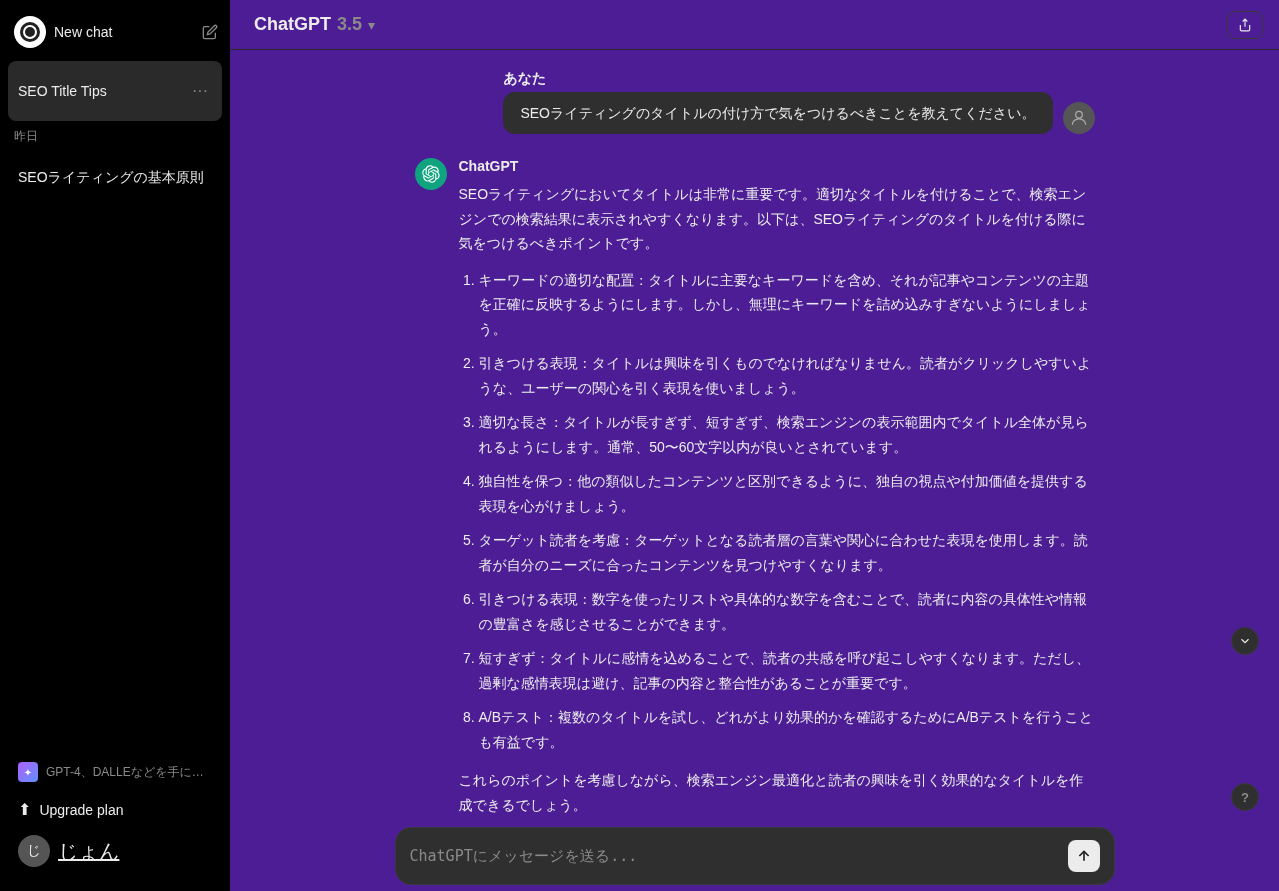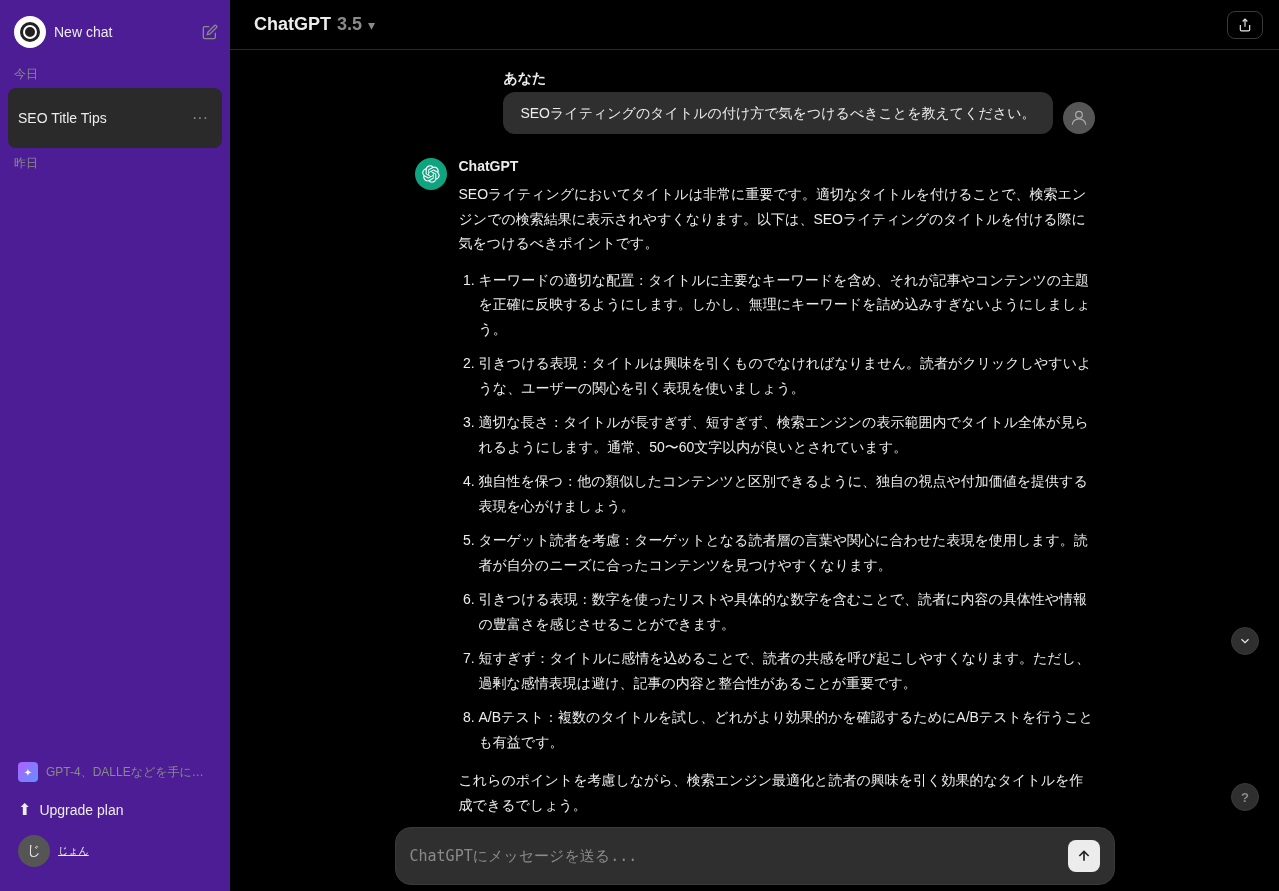--- a/index.html
+++ b/index.html
@@ -1,19 +1,19 @@
 <!DOCTYPE html>
 <html><head>
   <meta charset="utf-8">
   <style>
     * { margin: 0; padding: 0; box-sizing: border-box; }
     body { font-family: -apple-system, BlinkMacSystemFont, 'Segoe UI', sans-serif; display: flex; height: 100vh; background: #212121; color: #ececec; font-size: 14px; overflow: hidden; }
 
     
-    .sidebar { width: 230px; min-width: 230px; background: #4c1d95; display: flex; flex-direction: column; height: 100vh; padding: 8px 0; }
+    .sidebar { width: 230px; min-width: 230px; background: #000000; display: flex; flex-direction: column; height: 100vh; padding: 8px 0; }
     .sidebar-top { padding: 4px 8px; display: flex; align-items: center; justify-content: space-between; margin-bottom: 4px; }
     .sidebar-logo { display: flex; align-items: center; gap: 8px; padding: 4px 6px; border-radius: 8px; cursor: pointer; flex: 1; }
     .logo-circle { width: 32px; height: 32px; background: #fff; border-radius: 50%; display: flex; align-items: center; justify-content: center; }
     .logo-inner { width: 20px; height: 20px; background: #212121; border-radius: 50%; position: relative; }
     .logo-inner::before { content: ''; position: absolute; top: 3px; left: 3px; right: 3px; bottom: 3px; border: 2px solid #fff; border-radius: 50%; }
     .new-chat-label { font-size: 14px; color: #ececec; font-weight: 500; }
     .edit-icon-btn { padding: 4px; border-radius: 6px; cursor: pointer; color: #8a8a8a; background: none; border: none; display: flex; align-items: center; justify-content: center; }
 
     .sidebar-section-label { font-size: 12px; color: #8a8a8a; padding: 6px 14px 4px; }
     .chat-item { display: flex; align-items: center; justify-content: space-between; padding: 19px 10px; border-radius: 8px; margin: 1px 8px; cursor: pointer; }
@@ -24,24 +24,24 @@
 
     .sidebar-footer { margin-top: auto; padding: 8px; }
     .upgrade-plan { display: flex; align-items: center; gap: 8px; padding: 8px 10px; border-radius: 8px; cursor: pointer; color: #ececec; }
     .upgrade-icon { font-size: 16px; }
     .upgrade-label { font-size: 14px; }
     .gpt-promo { display: flex; align-items: center; gap: 8px; padding: 6px 10px; margin-bottom: 4px; }
     .gpt-promo-icon { width: 20px; height: 20px; background: linear-gradient(135deg, #b060ff, #6090ff); border-radius: 4px; display: flex; align-items: center; justify-content: center; font-size: 10px; color: #fff; flex-shrink: 0; }
     .gpt-promo-text { font-size: 12px; color: #8a8a8a; white-space: nowrap; overflow: hidden; text-overflow: ellipsis; }
     .user-row { display: flex; align-items: center; gap: 8px; padding: 8px 10px; border-radius: 8px; cursor: pointer; }
     .user-avatar { width: 32px; height: 32px; background: #555; border-radius: 50%; display: flex; align-items: center; justify-content: center; font-size: 14px; color: #ececec; flex-shrink: 0; overflow: hidden; }
-    .user-name { font-size: 10px; color: #ececec; text-decoration: underline; }
-
-    
-    .main { flex: 1; display: flex; flex-direction: column; background: #000000; position: relative; overflow: hidden; }
+    .user-name { font-size: 20px; color: #ececec; text-decoration: underline; }
+
+    
+    .main { flex: 1; display: flex; flex-direction: column; background: #4c1d95; position: relative; overflow: hidden; }
     .main-header { display: flex; align-items: center; justify-content: space-between; padding: 10px 16px; border-bottom: 1px solid #2a2a2a; }
     .model-selector { display: flex; align-items: center; gap: 6px; cursor: pointer; padding: 4px 8px; border-radius: 8px; }
     .model-name { font-size: 18px; font-weight: 600; color: #ececec; }
     .model-version { font-size: 18px; font-weight: 600; color: #8a8a8a; }
     .chevron-icon { color: #8a8a8a; font-size: 14px; }
     .share-btn { background: none; border: 1px solid #3a3a3a; color: #ececec; padding: 6px 10px; border-radius: 8px; cursor: pointer; display: flex; align-items: center; gap: 4px; font-size: 13px; }
 
     
     .chat-area { flex: 1; overflow-y: auto; padding: 20px 0; }
     .chat-area::-webkit-scrollbar { width: 6px; }
@@ -85,27 +85,30 @@
       <span class="new-chat-label">New chat</span>
     </div>
     <button class="edit-icon-btn">
       <svg width="16" height="16" viewBox="0 0 24 24" fill="none" stroke="currentColor" stroke-width="2">
         <path d="M11 4H4a2 2 0 00-2 2v14a2 2 0 002 2h14a2 2 0 002-2v-7"></path>
         <path d="M18.5 2.5a2.121 2.121 0 013 3L12 15l-4 1 1-4 9.5-9.5z"></path>
       </svg>
     </button>
   </div>
 
-  <div class="sidebar-section-label">今日</div>
   <div class="chat-item active">
     <span class="chat-item-label">SEO Title Tips</span>
     <button class="chat-item-more">···</button>
   </div>
 
   <div class="sidebar-section-label">昨日</div>
+  <div class="chat-item">
+    <span class="chat-item-label">SEOライティングの基本原則</span>
+
+  </div>
 
   <div class="sidebar-footer">
     <div class="gpt-promo">
       <div class="gpt-promo-icon">✦</div>
       <span class="gpt-promo-text">GPT-4、DALLEなどを手に入れ...</span>
     </div>
     <div class="upgrade-plan">
       <span class="upgrade-icon">⬆</span>
       <span class="upgrade-label">Upgrade plan</span>
     </div>

